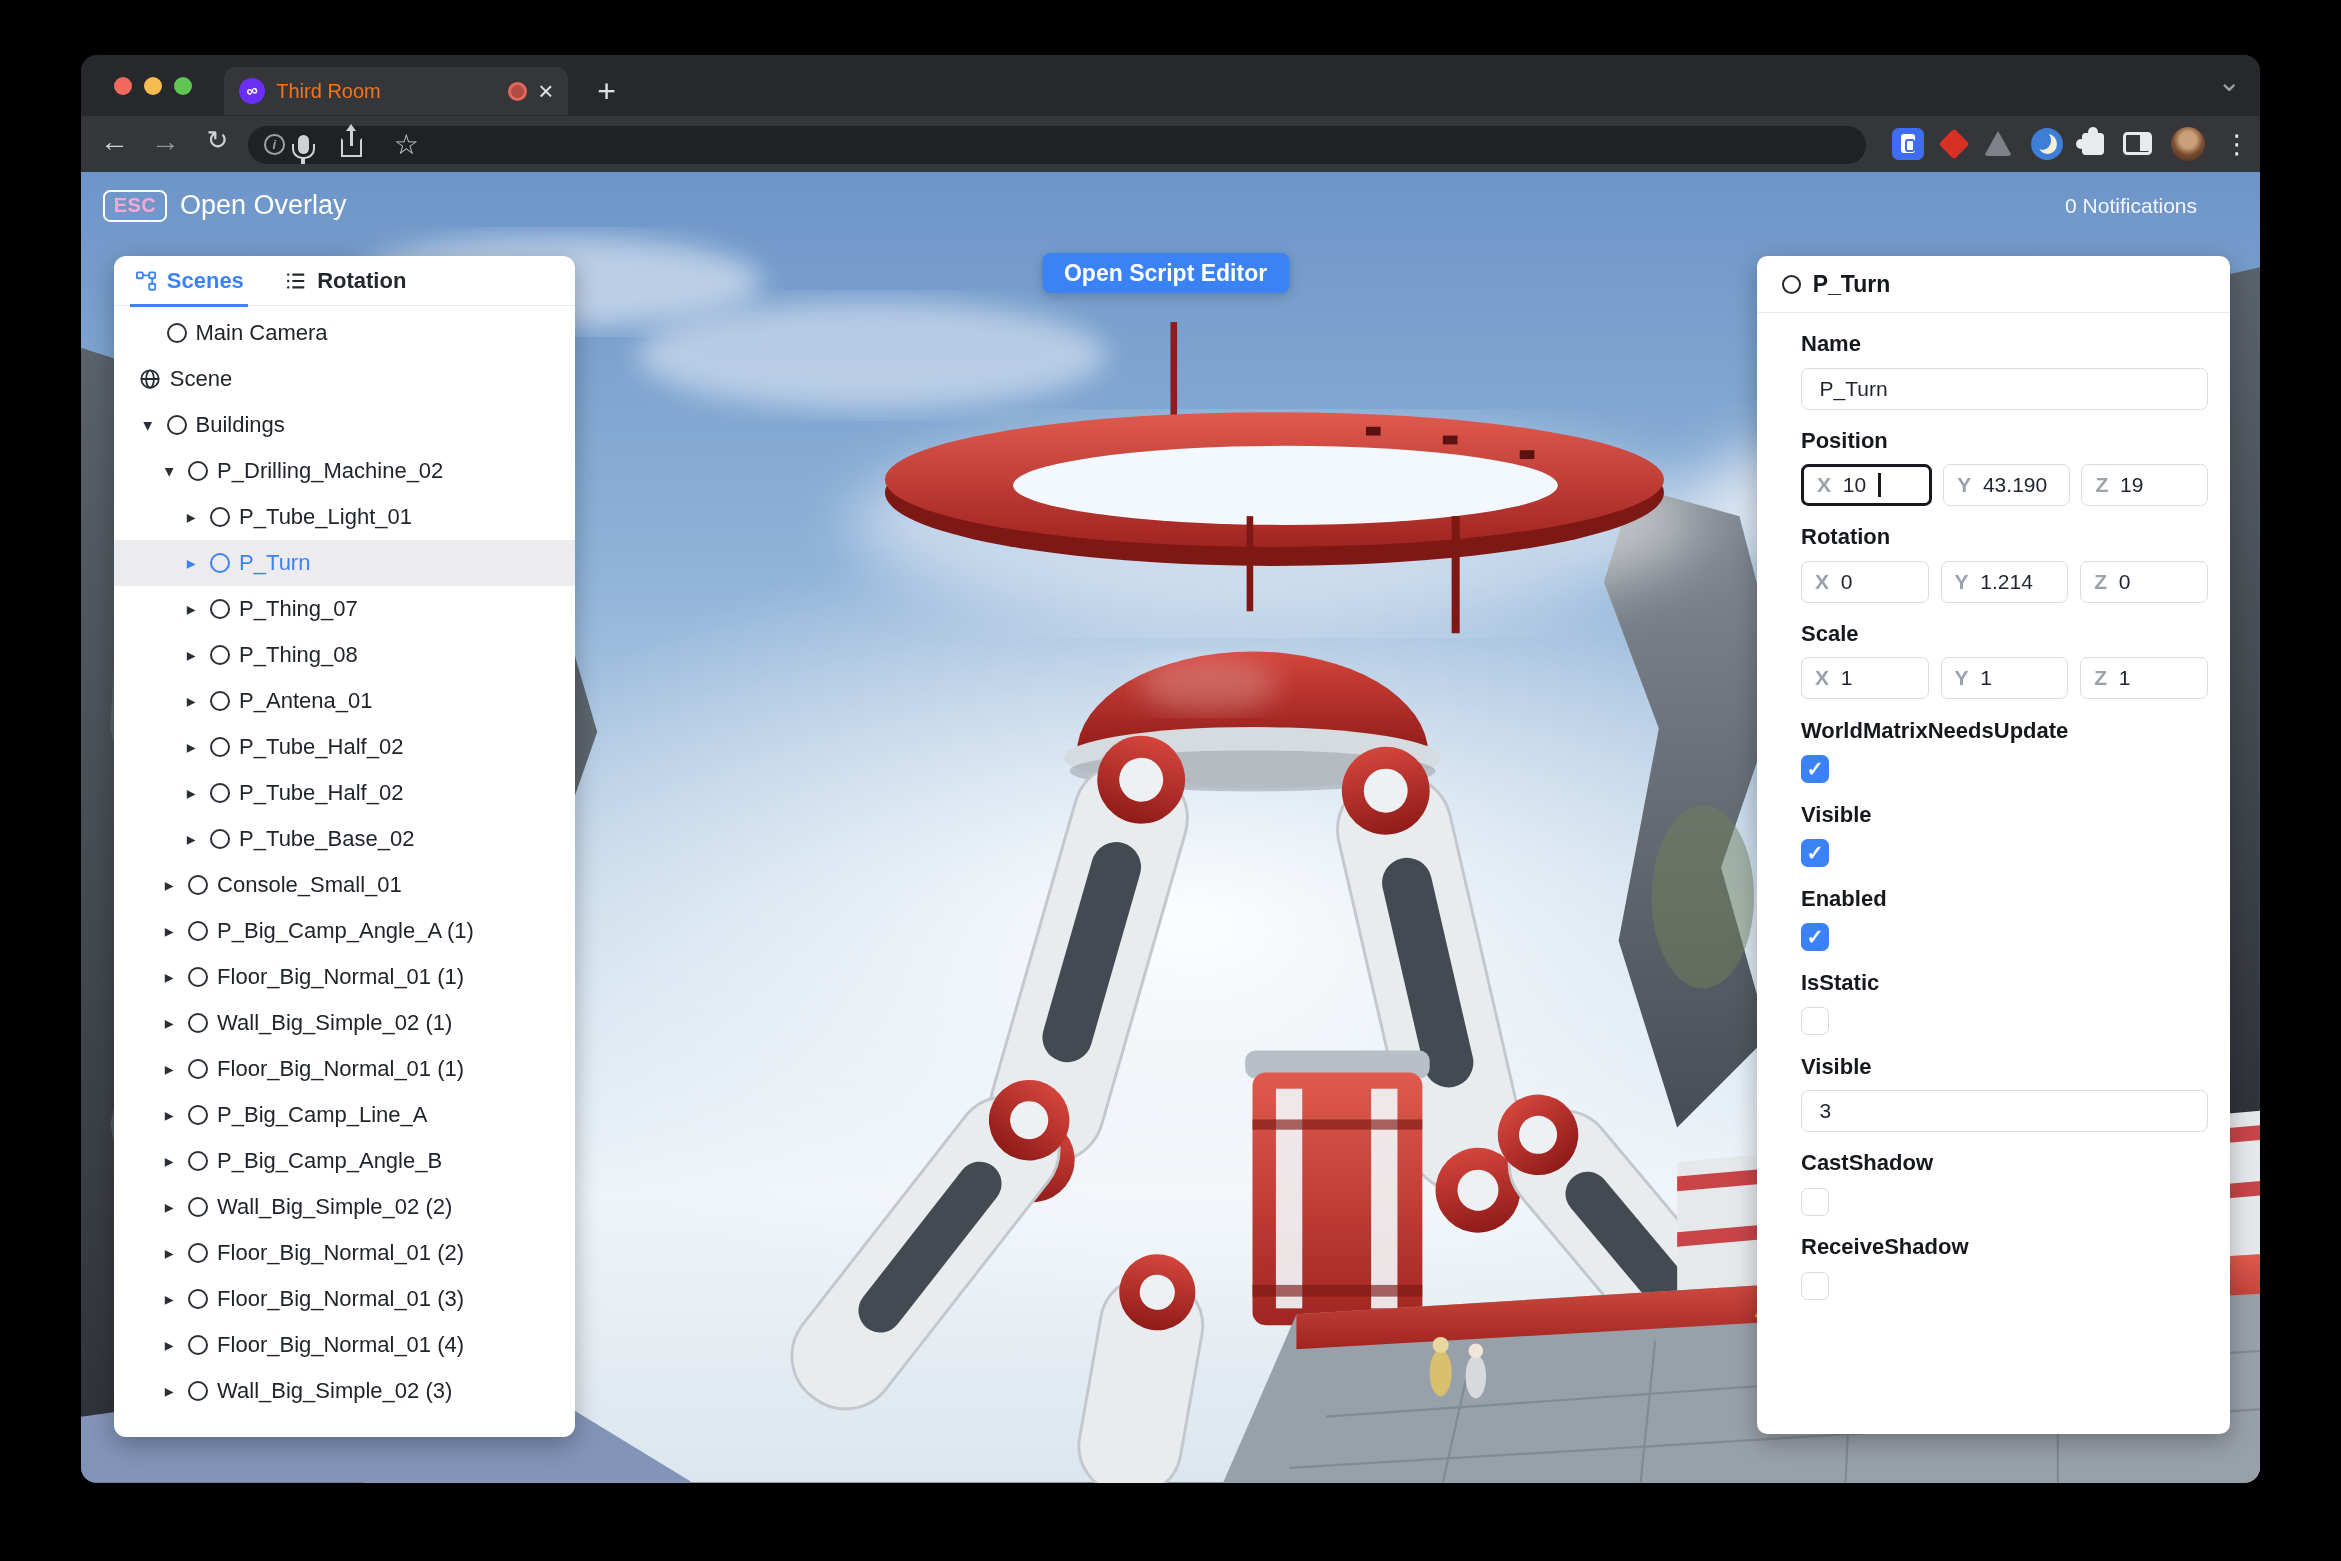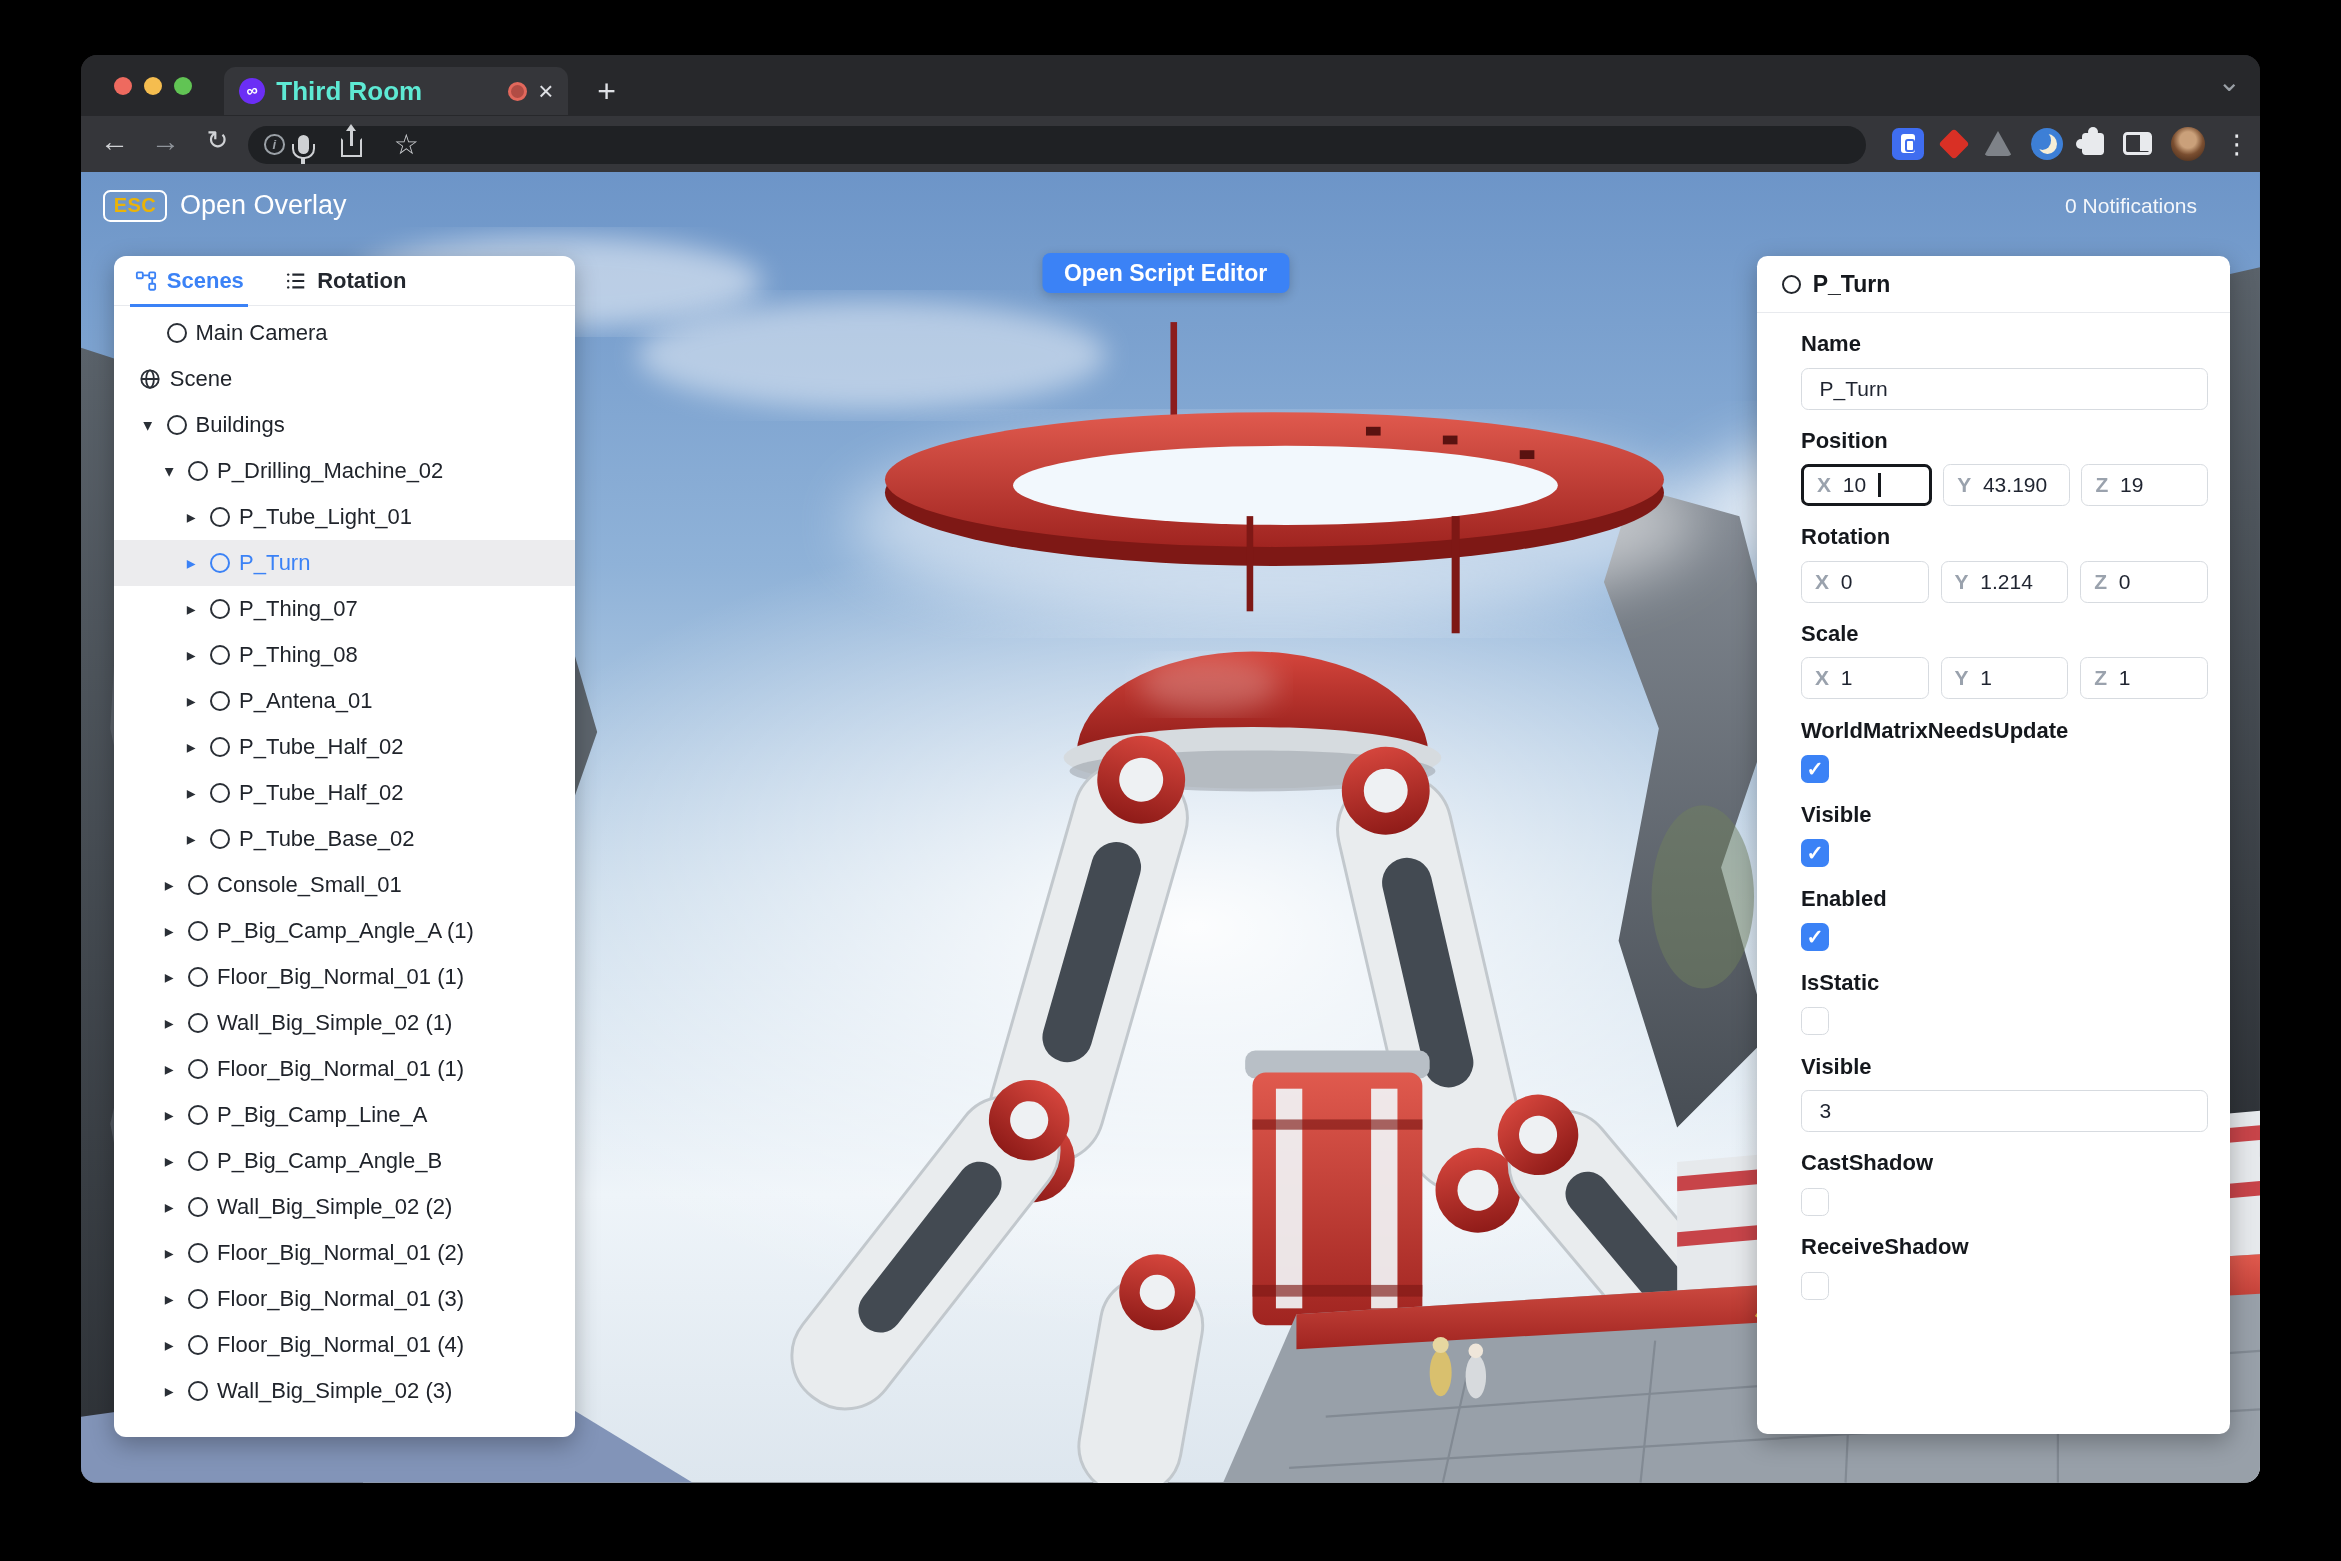--- a/index.html
+++ b/index.html
@@ -15,21 +15,21 @@
   
   .tabstrip { position:absolute; left:0; top:0; width:100%; height:61px; background:#27282b; }
   .lights { position:absolute; left:33px; top:22px; display:flex; gap:11.7px; }
   .light { width:18.3px; height:18.3px; border-radius:50%; }
   .light.red{background:#ee6a5f}.light.yellow{background:#f5bd4f}.light.green{background:#61c454}
   .tab { position:absolute; left:143px; top:12.4px; width:344px; height:48px; background:#35363a;
          border-radius:11.7px 11.7px 0 0; display:flex; align-items:center; padding:0 14.6px; gap:11.7px; }
   .favicon { width:26px; height:26px; border-radius:50%; background:#6b2ef5; color:#fff;
              display:flex; align-items:center; justify-content:center; font-size:16px; font-weight:bold;
              transform:rotate(-12deg); flex:0 0 auto; }
-  .tabtitle { color:#5eead4; font-size:26px; flex:1 1 auto; white-space:nowrap; overflow:hidden;font-weight:bold; }
+  .tabtitle { color:#f97316; font-size:20px; flex:1 1 auto; white-space:nowrap; overflow:hidden; }
   .recdot { width:19px; height:19px; border-radius:50%; border:3.7px solid #e2685c; background:#b14c44; flex:0 0 auto; }
   .tabclose { color:#dfe1e5; font-size:26px; line-height:1; flex:0 0 auto; cursor:default; }
   .newtab { position:absolute; left:505px; top:16px; color:#dfe1e5; font-size:32px; line-height:41px; width:41px; text-align:center; }
   .winchev { position:absolute; right:19px; top:10.3px; color:#9aa0a6; font-size:28px; }
 
   
   .toolbar { position:absolute; left:0; top:61px; width:100%; height:56px; background:#35363a; }
   .navic { position:absolute; top:8.8px; font-size:29px; color:#d0d2d5; width:41px; text-align:center; }
   .nav-back{left:13px;} .nav-fwd{left:64px; color:#8f949a;} .nav-reload{left:116px; font-size:26px;}
   .urlpill { position:absolute; left:167px; top:9.5px; width:1618px; height:38px; border-radius:19px;
@@ -64,21 +64,21 @@
   .ext-side:after { content:""; position:absolute; right:0; top:0; width:8.8px; height:16px; background:#e8eaed; }
   .ext-ava { width:34px; height:34px; border-radius:50%;
              background:radial-gradient(circle at 50% 38%, #caa07a 0 30%, #7a4e30 55%, #3a2316 100%); }
   .ext-menu { color:#e8eaed; font-size:26px; line-height:1; }
 
   
   .viewport { position:absolute; left:0; top:117px; width:2179px; height:1311px; overflow:hidden; }
   .scene-svg { position:absolute; inset:0; }
 
   .esc-row { position:absolute; left:22px; top:17.6px; display:flex; align-items:center; gap:13px; z-index:5; }
-  .esc-badge { border:2.2px solid #fff; border-radius:7.3px; color:#eab308; font-size:20px; font-weight:600;
+  .esc-badge { border:2.2px solid #fff; border-radius:7.3px; color:#f9a8d4; font-size:20px; font-weight:600;
                padding:2.9px 8.8px; letter-spacing:0.4px; }
   .esc-label { color:#fff; font-size:27px; }
   .world-title { position:absolute; left:0; right:0; top:20.5px; text-align:center; color:#fff;
                  font-size:24px; font-weight:600; z-index:5; text-shadow:0 0.7px 5.9px rgba(0,0,0,.18); }
   .notif { position:absolute; right:63px; top:22px; color:rgba(255,255,255,.92); font-size:21px; z-index:5; }
   .script-btn { position:absolute; left:50%; transform:translateX(-52%); top:81px; height:40px;
                 background:#3b82f6; color:#fff; font-size:23px; font-weight:600; border:none;
                 border-radius:8px; padding:0 22px; z-index:6; box-shadow:0 2.9px 10.3px rgba(0,0,0,.2); }
 
   

